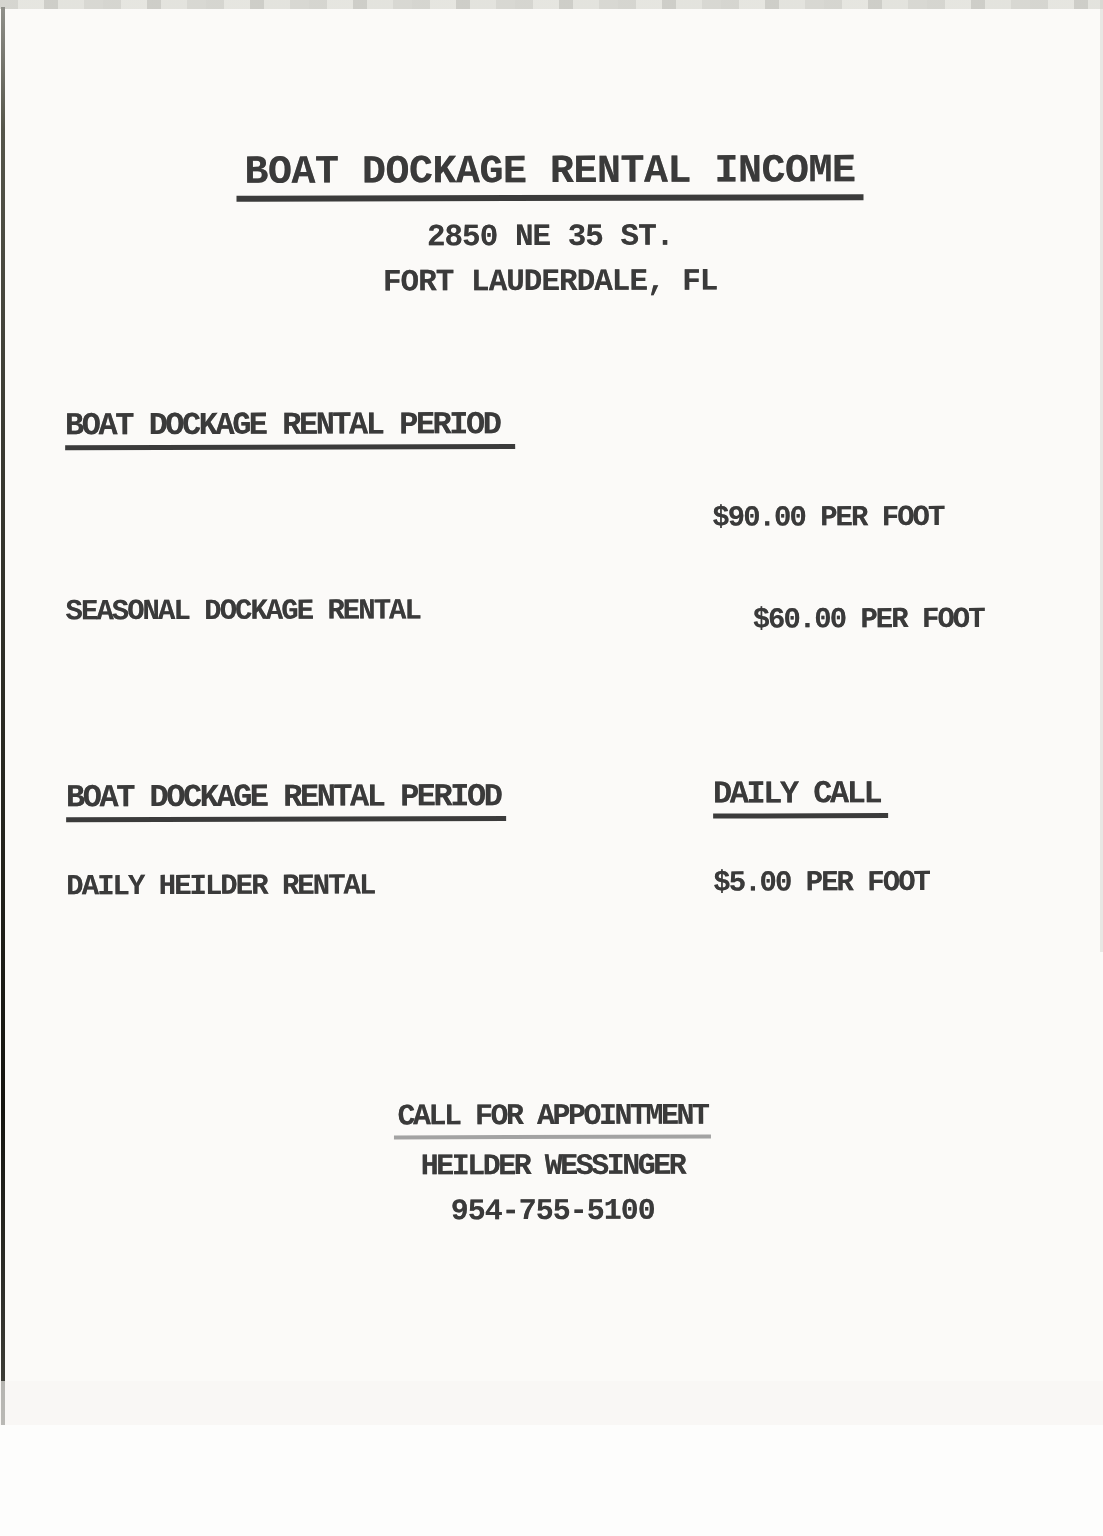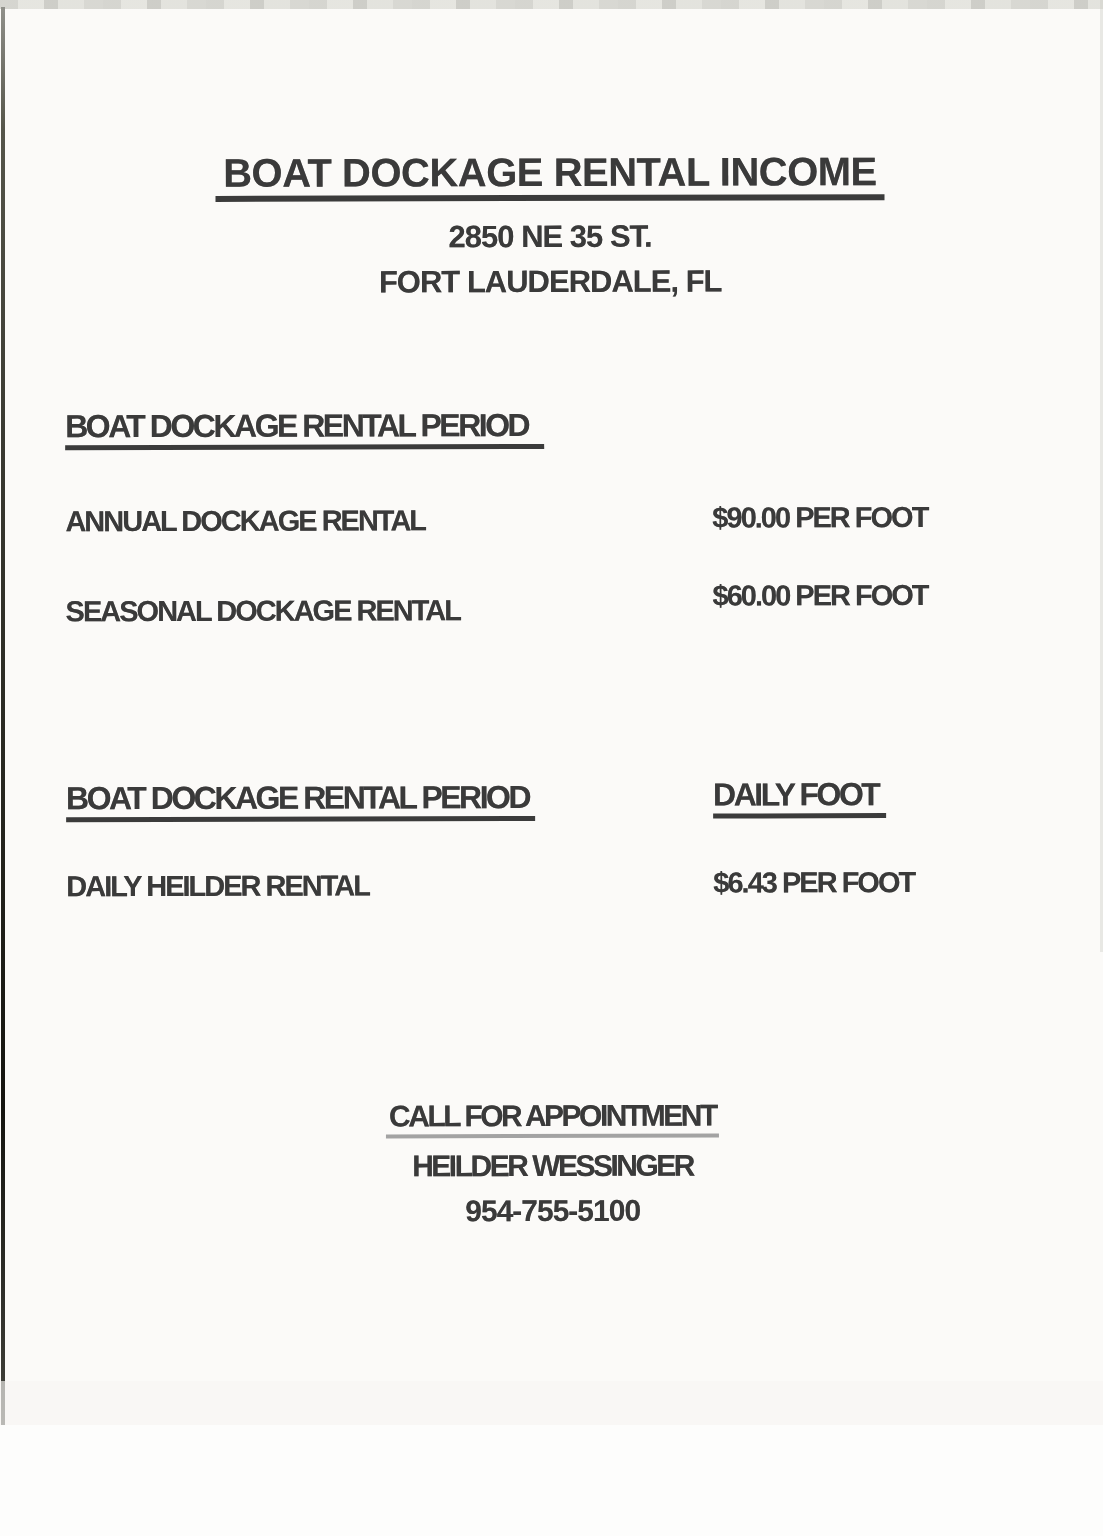--- a/index.html
+++ b/index.html
@@ -6,21 +6,21 @@
     margin: 0;
     padding: 0;
     background: #ffffff;
   }
   .scan {
     position: relative;
     width: 1103px;
     height: 1536px;
     background: #fbfaf8;
     overflow: hidden;
-    font-family: Liberation Sans, sans-serif;
+    font-family: Liberation Mono, monospace;
     color: #3a3a3a;
   }
   
   .edge-top {
     position: absolute;
     top: 0; left: 0;
     width: 100%; height: 9px;
     background: repeating-linear-gradient(90deg,
       #cfcfc9 0 18px, #e2e2dc 18px 44px, #c6c6c0 44px 58px,
       #dfdfd9 58px 84px, #d2d2cc 84px 103px);
@@ -89,21 +89,21 @@
   .sec1-r span { padding-right: 10px; }
   .sec2-l { top: 781px; }
   .sec2-l span { padding-right: 6px; }
   .sec2-r { top: 779px; }
   .sec2-r span { padding-right: 8px; }
 
   .row { font-size: 29px; letter-spacing: -2px; }
   .r1-l { top: 506px; }
   .r1-r { top: 504px; }
   .r2-l { top: 596px; }
-  .r2-r { top: 582px; }
+  .r2-r { top: 606px; margin-left: 40px; }
   .r2-note { top: 642px; left: 64px; font-weight: normal; letter-spacing: -1.5px; }
   .r3-l { top: 871px; }
   .r3-r { top: 869px; }
 
   .foot { font-size: 30px; letter-spacing: -2.5px; }
   .foot-call { top: 1101px; }
   .foot-call span { border-bottom: 4px solid #a3a3a3; padding: 0 3px 2px 3px; }
   .foot-name { top: 1151px; }
   .foot-phone { top: 1196px; letter-spacing: -1px; }
 </style>
@@ -124,35 +124,34 @@
       <span>BOAT DOCKAGE RENTAL INCOME</span>
     </div>
 
     <div class="t center addr1">2850 NE 35 ST.</div>
     <div class="t center addr2">FORT LAUDERDALE, FL</div>
 
     <div class="t col-l sec-h sec1-l">
       <span>BOAT DOCKAGE RENTAL PERIOD</span>
     </div>
 
-    <div class="t col-l row r1-l">ANNUAL DOCKAGE RENTAL</div>
     <div class="t col-r row r1-r">$90.00 PER FOOT</div>
 
     <div class="t col-l row r2-l">SEASONAL DOCKAGE RENTAL</div>
     <div class="t col-r row r2-r">$60.00 PER FOOT</div>
 
     <div class="t col-l sec-h sec2-l">
       <span>BOAT DOCKAGE RENTAL PERIOD</span>
     </div>
     <div class="t col-r sec-h sec2-r">
-      <span>DAILY FOOT</span>
+      <span>DAILY CALL</span>
     </div>
 
     <div class="t col-l row r3-l">DAILY HEILDER RENTAL</div>
-    <div class="t col-r row r3-r">$6.43 PER FOOT</div>
+    <div class="t col-r row r3-r">$5.00 PER FOOT</div>
 
     <div class="t center foot foot-call">
       <span>CALL FOR APPOINTMENT</span>
     </div>
     <div class="t center foot foot-name">HEILDER WESSINGER</div>
     <div class="t center foot foot-phone">954-755-5100</div>
 
   </div>
 </div>
 

